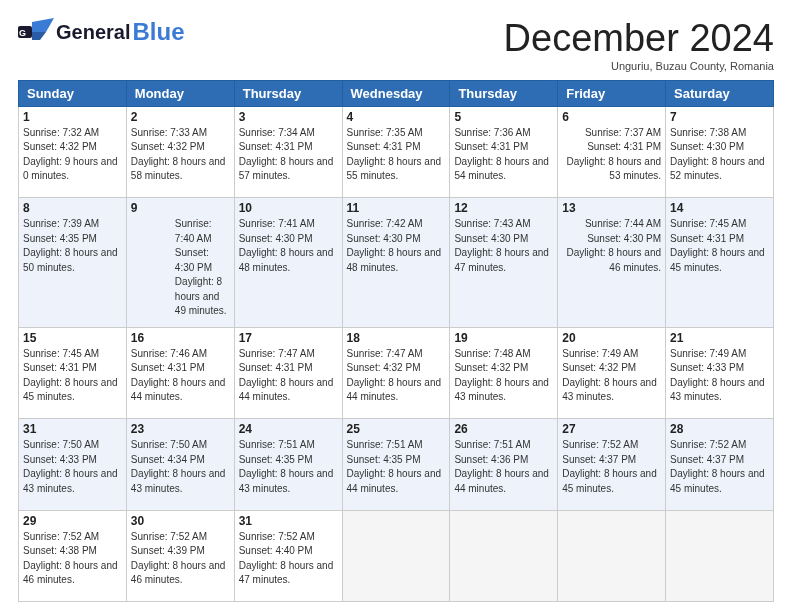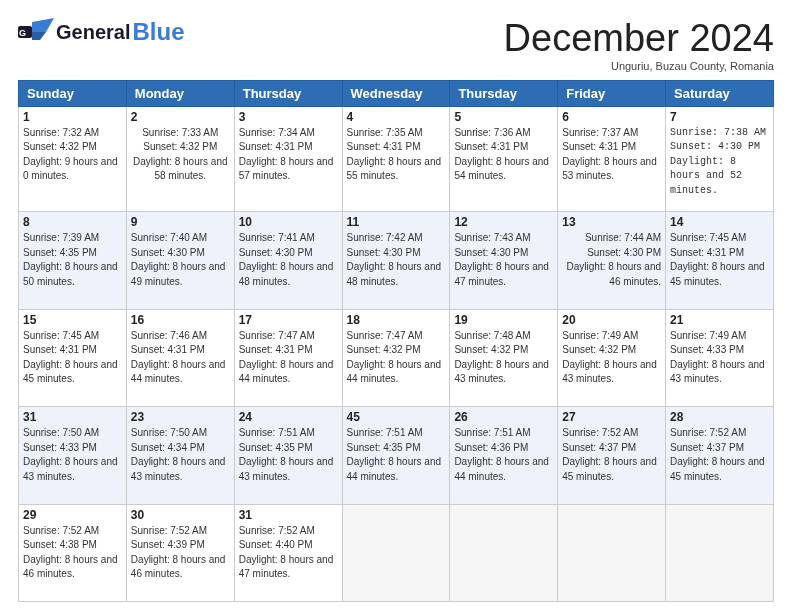--- a/index.html
+++ b/index.html
@@ -126,21 +126,21 @@
     <tbody id="calendar-body">
     <tr>
           <td>
             <span class="day-num">1</span>
             <div class="day-info" style="white-space: pre-line;">Sunrise: 7:32 AM
 Sunset: 4:32 PM
 Daylight: 9 hours and 0 minutes.</div>
           </td>
           <td>
             <span class="day-num">2</span>
-            <div class="day-info" style="white-space: pre-line; text-align: center;">Sunrise: 7:33 AM
+            <div class="day-info" style="white-space: pre-line;">Sunrise: 7:33 AM
 Sunset: 4:32 PM
 Daylight: 8 hours and 58 minutes.</div>
           </td>
           <td>
             <span class="day-num">3</span>
             <div class="day-info" style="white-space: pre-line;">Sunrise: 7:34 AM
 Sunset: 4:31 PM
 Daylight: 8 hours and 57 minutes.</div>
           </td>
           <td>
@@ -150,41 +150,41 @@
 Daylight: 8 hours and 55 minutes.</div>
           </td>
           <td>
             <span class="day-num">5</span>
             <div class="day-info" style="white-space: pre-line;">Sunrise: 7:36 AM
 Sunset: 4:31 PM
 Daylight: 8 hours and 54 minutes.</div>
           </td>
           <td>
             <span class="day-num">6</span>
-            <div class="day-info" style="white-space: pre-line;">Sunrise: 7:37 AM
+            <div class="day-info" style="white-space: pre-line; text-align: right;">Sunrise: 7:37 AM
 Sunset: 4:31 PM
 Daylight: 8 hours and 53 minutes.</div>
           </td>
           <td>
             <span class="day-num">7</span>
-            <div class="day-info" style="white-space: pre-line; font-family: Liberation Mono, monospace;">Sunrise: 7:38 AM
+            <div class="day-info" style="white-space: pre-line;">Sunrise: 7:38 AM
 Sunset: 4:30 PM
 Daylight: 8 hours and 52 minutes.</div>
           </td>
         </tr>
         <tr class="stripe-row">
           <td>
             <span class="day-num">8</span>
             <div class="day-info" style="white-space: pre-line;">Sunrise: 7:39 AM
 Sunset: 4:35 PM
 Daylight: 8 hours and 50 minutes.</div>
           </td>
           <td>
             <span class="day-num">9</span>
-            <div class="day-info" style="white-space: pre-line;">Sunrise: 7:40 AM
+            <div class="day-info" style="white-space: pre-line; margin-left: 44px;">Sunrise: 7:40 AM
 Sunset: 4:30 PM
 Daylight: 8 hours and 49 minutes.</div>
           </td>
           <td>
             <span class="day-num">10</span>
             <div class="day-info" style="white-space: pre-line;">Sunrise: 7:41 AM
 Sunset: 4:30 PM
 Daylight: 8 hours and 48 minutes.</div>
           </td>
           <td>
@@ -269,21 +269,21 @@
 Sunset: 4:34 PM
 Daylight: 8 hours and 43 minutes.</div>
           </td>
           <td>
             <span class="day-num">24</span>
             <div class="day-info" style="white-space: pre-line;">Sunrise: 7:51 AM
 Sunset: 4:35 PM
 Daylight: 8 hours and 43 minutes.</div>
           </td>
           <td>
-            <span class="day-num">45</span>
+            <span class="day-num">25</span>
             <div class="day-info" style="white-space: pre-line;">Sunrise: 7:51 AM
 Sunset: 4:35 PM
 Daylight: 8 hours and 44 minutes.</div>
           </td>
           <td>
             <span class="day-num">26</span>
             <div class="day-info" style="white-space: pre-line;">Sunrise: 7:51 AM
 Sunset: 4:36 PM
 Daylight: 8 hours and 44 minutes.</div>
           </td>

